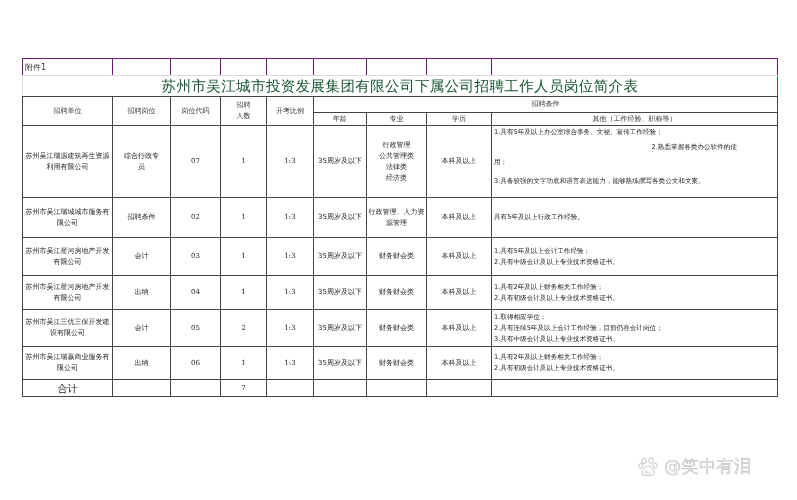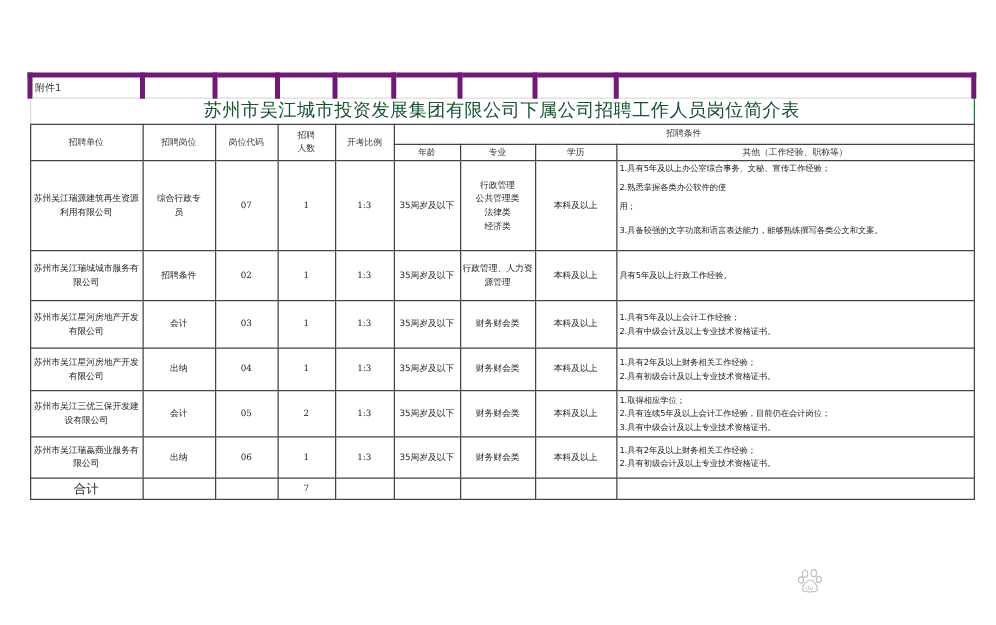--- a/index.html
+++ b/index.html
@@ -2,27 +2,27 @@
 <html><head>
 <meta charset="utf-8">
 <style>
   html, body { margin:0; padding:0; background:#ffffff; }
   body { width:797px; height:500px; position:relative; overflow:hidden;
          font-family:"DejaVu Sans","Liberation Sans",sans-serif; color:#222; }
   .sheet { position:absolute; left:22px; top:58px; }
   table { border-collapse:collapse; table-layout:fixed; }
   td { padding:0; font-size:7px; text-align:center; vertical-align:middle; line-height:11px; overflow:hidden; }
   .grid td { border:1px solid #444; }
-  .top-row td { height:16px; border:4px solid #701a75; border-bottom:1px solid #dcdcdc; }
+  .top-row td { height:16px; border:1px solid #701a75; border-bottom:1px solid #dcdcdc; }
   .annex { text-align:left; font-size:8px; padding-left:2px; color:#333; }
   .title-row td { height:20px; border-left:1px solid #dcdcdc; border-right:1px solid #15803d; border-top:none; border-bottom:1px solid #444; font-size:14.5px; letter-spacing:0.4px; color:#14532d; }
   .h td { color:#333; font-size:7px; }
   .reqs { text-align:left; padding-left:2px; font-size:6.6px; line-height:11px; }
   .req-line { display:block; white-space:nowrap; }
-  .req-line.indent { text-align:left; padding-right:40px; }
+  .req-line.indent { text-align:right; padding-right:40px; }
   .serif { font-family:"DejaVu Serif","Liberation Serif",serif; font-size:7px; }
   .watermark { position:absolute; left:638px; top:455px; display:flex; align-items:center; gap:4px; }
   .wm-text { font-size:17px; color:#fff; -webkit-text-stroke:0.6px #bdbdbd; letter-spacing:0.5px; }
   .wm-icon { width:22px; height:20px; }
 </style>
 </head>
 <body>
 
 <div class="sheet">
   <table>
@@ -191,13 +191,14 @@
   <svg class="wm-icon" viewBox="0 0 22 20">
     <g fill="#fff" stroke="#bdbdbd" stroke-width="0.9">
       <ellipse cx="6" cy="4" rx="2.2" ry="2.8"></ellipse>
       <ellipse cx="13" cy="3.5" rx="2.2" ry="2.8"></ellipse>
       <ellipse cx="2.8" cy="9" rx="2" ry="2.5"></ellipse>
       <ellipse cx="17" cy="8.5" rx="2" ry="2.5"></ellipse>
       <path d="M4 17 C4 12, 8 9, 10 9 C12 9, 16 12, 16 17 C16 19, 4 19, 4 17 Z"></path>
     </g>
     <text x="6.2" y="17" font-size="5" fill="#bdbdbd" font-family="DejaVu Sans, sans-serif">du</text>
   </svg>
+  <span class="wm-text">@笑中有泪</span>
 </div>
 
 </body></html>

